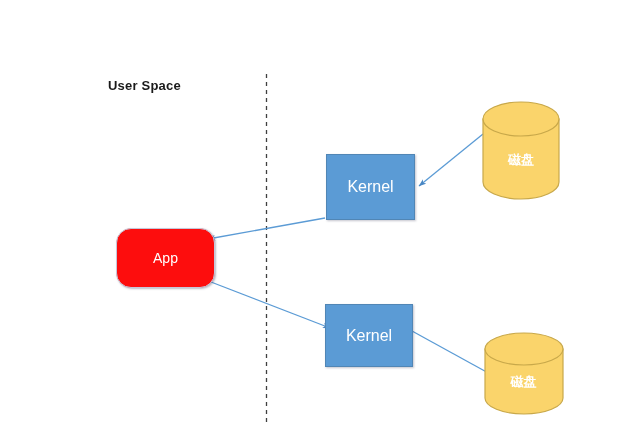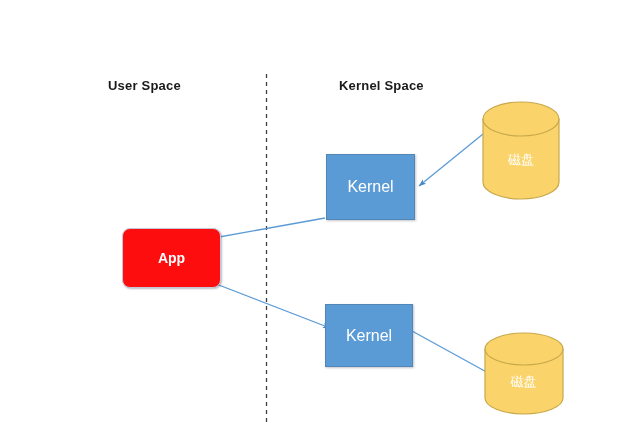--- a/index.html
+++ b/index.html
@@ -39,49 +39,49 @@
   #label-kernel-space { left: 339px; top: 34px; }
 
   .node-box {
     position: absolute;
     display: flex;
     align-items: center;
     justify-content: center;
     box-sizing: border-box;
   }
   .app-box {
-    left: 122px;
+    left: 116px;
     top: 184px;
     width: 99px;
     height: 60px;
     background: #fd0d0d;
     border: 1px solid #c6c6d9;
-    border-radius: 8px;
+    border-radius: 15px;
     box-shadow: 1px 1px 2px rgba(60,60,90,0.35);
-    font-weight: bold;
   }
   .app-box .node-text {
     color: #ffffff;
     font-size: 14px;
   }
   .kernel-box {
     background: #5b9bd5;
     border: 1px solid #5186b5;
     box-shadow: 1px 1px 2px rgba(60,60,90,0.30);
   }
   #kernel-top { left: 326px; top: 110px; width: 89px; height: 66px; }
   #kernel-bottom { left: 325px; top: 260px; width: 88px; height: 63px; }
   .kernel-box .node-text {
     color: #ffffff;
     font-size: 16px;
   }
   .node-text { pointer-events: none; }
 
   .cyl {
     position: absolute;
+    font-weight: bold;
   }
   #disk-top { left: 483px; top: 57px; width: 76px; height: 99px; }
   #disk-bottom { left: 484px; top: 289px; width: 79px; height: 82px; }
   .cyl .cyl-label {
     position: absolute;
     width: 100%;
     text-align: center;
     color: #ffffff;
     font-size: 13px;
     font-family: "DejaVu Sans", sans-serif;
@@ -117,21 +117,20 @@
       <ellipse cx="521" cy="75" rx="38" ry="17" fill="#fad46b" stroke="#c8a84a" stroke-width="1.2"></ellipse>
     </g>
 
     <g>
       <path d="M485,305 L485,354 A39,16 0 0 0 563,354 L563,305 Z" fill="#fad46b" stroke="#c8a84a" stroke-width="1.2"></path>
       <ellipse cx="524" cy="305" rx="39" ry="16" fill="#fad46b" stroke="#c8a84a" stroke-width="1.2"></ellipse>
     </g>
   </svg>
 
   <div class="zone-label" id="label-user-space">User Space</div>
-  <div class="zone-label" id="label-kernel-space">Kernel Space</div>
 
   <div class="node-box app-box">
     <span class="node-text">App</span>
   </div>
 
   <div class="node-box kernel-box" id="kernel-top">
     <span class="node-text">Kernel</span>
   </div>
   <div class="node-box kernel-box" id="kernel-bottom">
     <span class="node-text">Kernel</span>

